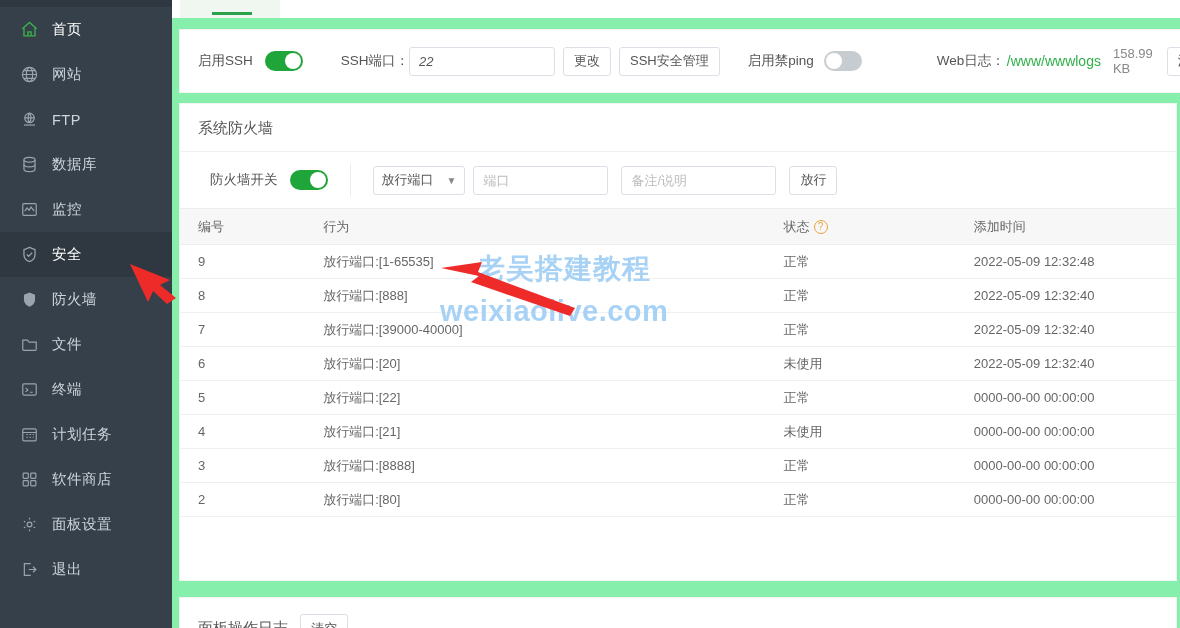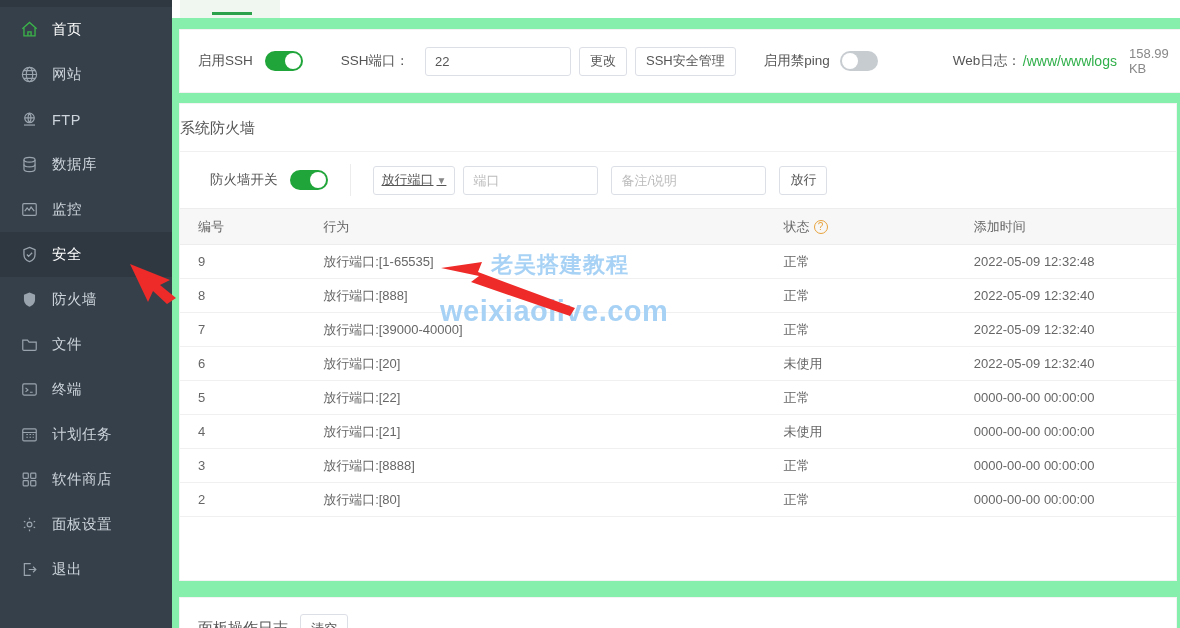--- a/index.html
+++ b/index.html
@@ -122,34 +122,35 @@
 
   
   .fw-card {
     position: absolute; left: 8px; top: 104px;
     width: 996px; height: 476px;
     background: #fff;
     box-shadow: 0 0 0 1px #f3f3f3;
   }
   .fw-title {
     height: 48px; line-height: 48px;
+    padding-left: 18px;
     font-size: 15px; color: #555;
     border-bottom: 1px solid #f0f0f0;
   }
   .fw-controls {
     height: 56px;
     display: flex; align-items: center;
     padding-left: 30px;
   }
   .selectbox {
     height: 29px; min-width: 78px;
     border: 1px solid #dcdfe6; border-radius: 3px;
     background: #fff; font-size: 13px; color: #555;
     display: flex; align-items: center; justify-content: center;
-    gap: 3px; padding: 0 8px; cursor: pointer; text-decoration: underline;
+    gap: 13px; padding: 0 8px; cursor: pointer;
   }
   .chev { font-size: 10px; color: #888; }
 
   
   .tbl { width: 100%; border-collapse: collapse; table-layout: fixed; }
   .tbl th {
     background: #f7f7f7;
     height: 36px;
     font-weight: normal;
     font-size: 13px; color: #666;
@@ -185,21 +186,21 @@
     box-shadow: 0 0 0 1px #f3f3f3;
   }
   .log-row { display: flex; align-items: center; padding: 16px 0 0 18px; gap: 12px; }
   .log-title { font-size: 15px; color: #555; }
 
   
   .wm {
     position: absolute; pointer-events: none;
     color: #a7d2f5; font-weight: bold;
   }
-  .wm1 { left: 491px; top: 250px; font-size: 22px; letter-spacing: 1px; }
+  .wm1 { left: 477px; top: 250px; font-size: 28px; letter-spacing: 1px; }
   .wm2 { left: 440px; top: 295px; font-size: 29px; letter-spacing: .5px;
          font-family: Liberation Sans, sans-serif; }
 
   .arrow-svg { position: absolute; pointer-events: none; }
 </style>
 </head>
 <body>
 
 <div class="app">
 
@@ -349,21 +350,21 @@
         <span class="tab-underline"></span>
       </div>
     </div>
 
     <div class="ssh-card">
       <span class="lbl">启用SSH</span>
       <div class="toggle on" style="margin-left:12px">
           <span class="knob"></span>
         </div>
       <span class="lbl" style="margin-left:38px">SSH端口：</span>
-      <input class="txtinput" style="width: 146px; margin-left: 16px;" value="22">
+      <input class="txtinput" style="width: 146px; margin-left: 0; font-style: italic;" value="22">
       <button class="btn" style="margin-left:8px">更改</button>
       <button class="btn" style="margin-left:8px">SSH安全管理</button>
       <span class="lbl" style="margin-left:28px">启用禁ping</span>
       <div class="toggle off" style="margin-left:10px">
           <span class="knob"></span>
         </div>
       <div class="vsep" style="margin-left:25px"></div>
       <span class="lbl" style="margin-left:50px">Web日志：</span>
       <span class="greenlink" style="margin-left:2px">/www/wwwlogs</span>
       <span class="muted" style="margin-left:12px">158.99 KB</span>

